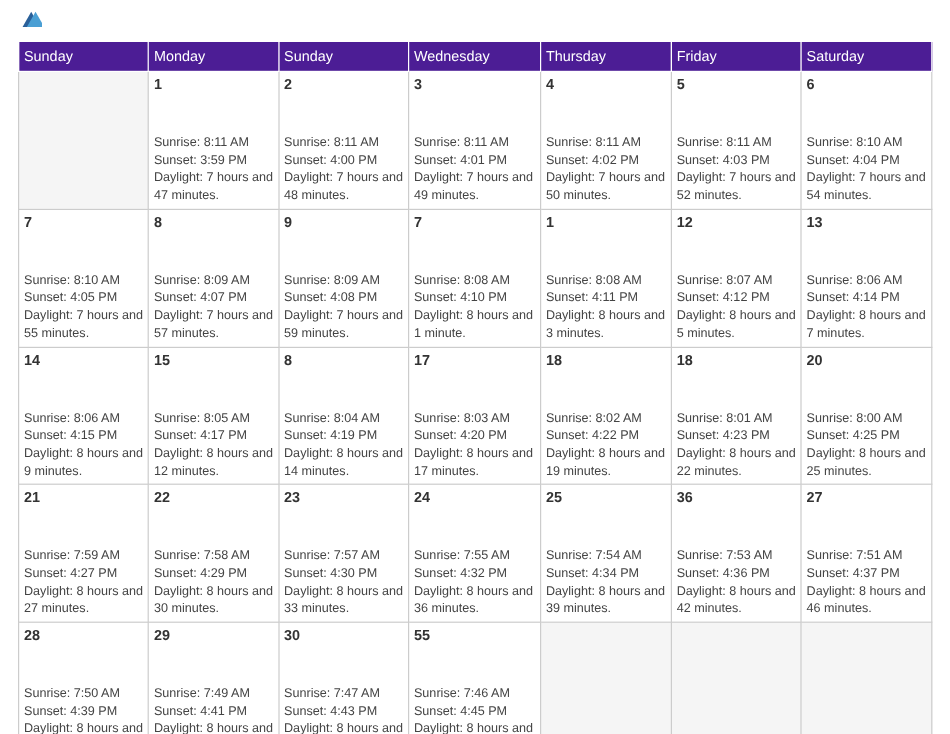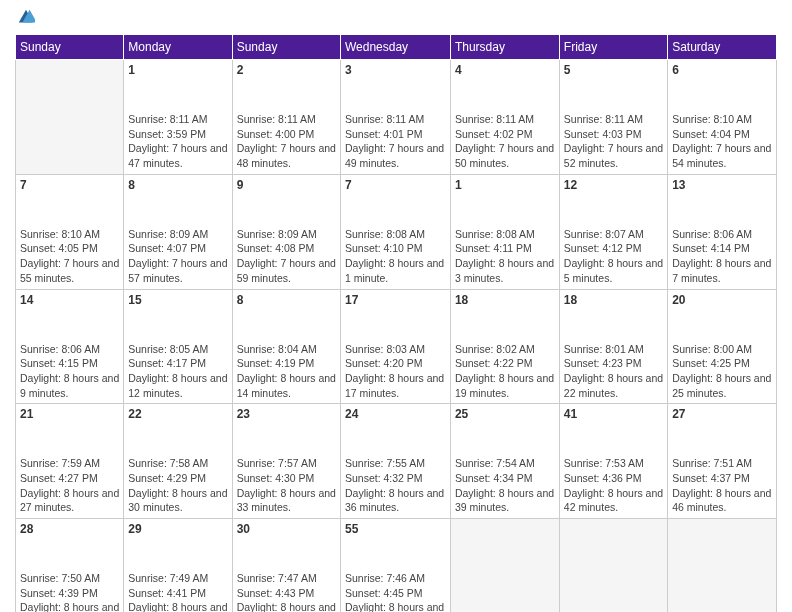--- a/index.html
+++ b/index.html
@@ -240,21 +240,21 @@
           </td>
           <td>
             <span class="day-number">24</span>
             <div class="day-info">Sunrise: 7:55 AM<br>Sunset: 4:32 PM<br>Daylight: 8 hours and 36 minutes.</div>
           </td>
           <td>
             <span class="day-number">25</span>
             <div class="day-info">Sunrise: 7:54 AM<br>Sunset: 4:34 PM<br>Daylight: 8 hours and 39 minutes.</div>
           </td>
           <td>
-            <span class="day-number">41</span>
+            <span class="day-number">36</span>
             <div class="day-info">Sunrise: 7:53 AM<br>Sunset: 4:36 PM<br>Daylight: 8 hours and 42 minutes.</div>
           </td>
           <td>
             <span class="day-number">27</span>
             <div class="day-info">Sunrise: 7:51 AM<br>Sunset: 4:37 PM<br>Daylight: 8 hours and 46 minutes.</div>
           </td>
         </tr>
         <tr>
           <td>
             <span class="day-number">28</span>

